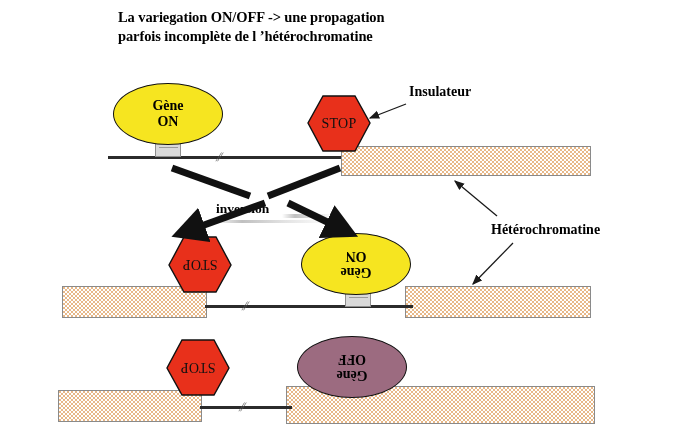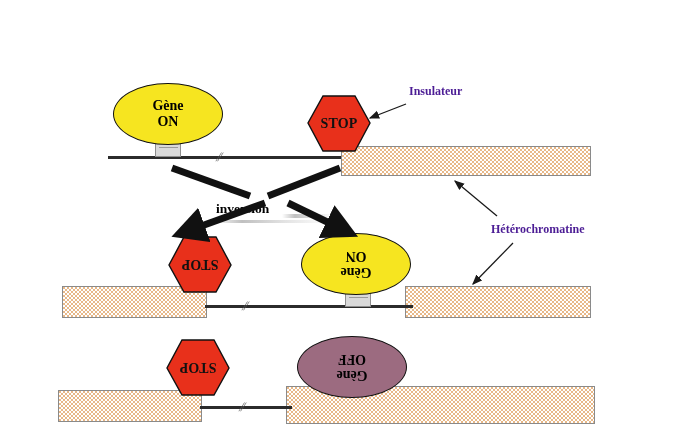--- a/index.html
+++ b/index.html
@@ -90,34 +90,34 @@
   .flip{transform:rotate(180deg);}
 
   
   .stopwrap{position:absolute;}
   .hexsvg{display:block;overflow:visible;}
   .stoplabel{
     position:absolute;
     left:0;top:0;width:100%;height:100%;
     display:flex;align-items:center;justify-content:center;
     font-family:"Liberation Serif",serif;
-    font-weight:bold;
+    font-weight:normal;
     font-size:14px;
     color:#111;
     letter-spacing:0.2px;
     pointer-events:none;
   }
 
   
   .anno{
     position:absolute;
     font-family:"Liberation Serif",serif;
     font-weight:bold;
-    font-size:12px;
-    color:#4c1d95;
+    font-size:14px;
+    color:#000000;
     white-space:nowrap;
   }
   .inversion-label{
     position:absolute;
     font-family:"Liberation Serif",serif;
     font-weight:bold;
     font-size:13.5px;
     color:#000;
     white-space:nowrap;
   }
@@ -126,20 +126,24 @@
     background:linear-gradient(90deg,rgba(150,150,150,0) 0%,rgba(140,140,140,.55) 25%,rgba(160,160,160,.30) 60%,rgba(150,150,150,0) 100%);
     height:3px;
   }
   svg.overlay{position:absolute;left:0;top:0;width:678px;height:442px;pointer-events:none;}
 </style>
 </head>
 <body>
 
 <div id="stage">
 
+  <div class="title">
+    <span>La variegation ON/OFF -&gt; une propagation</span><br>
+    <span>parfois incomplète de l ’hétérochromatine</span>
+  </div>
 
   <div class="dna" style="left:108px;top:156px;width:235px;"></div>
   <div class="breakmark" style="left:217px;top:150px;"></div>
 
   <div class="promoter" style="left:155px;top:141px;"></div>
 
   <div class="hetbar" style="left:341px;top:146px;width:250px;height:30px;"></div>
 
   <div class="gene on" style="left:113px;top:83px;width:110px;height:62px;">
     <div>

